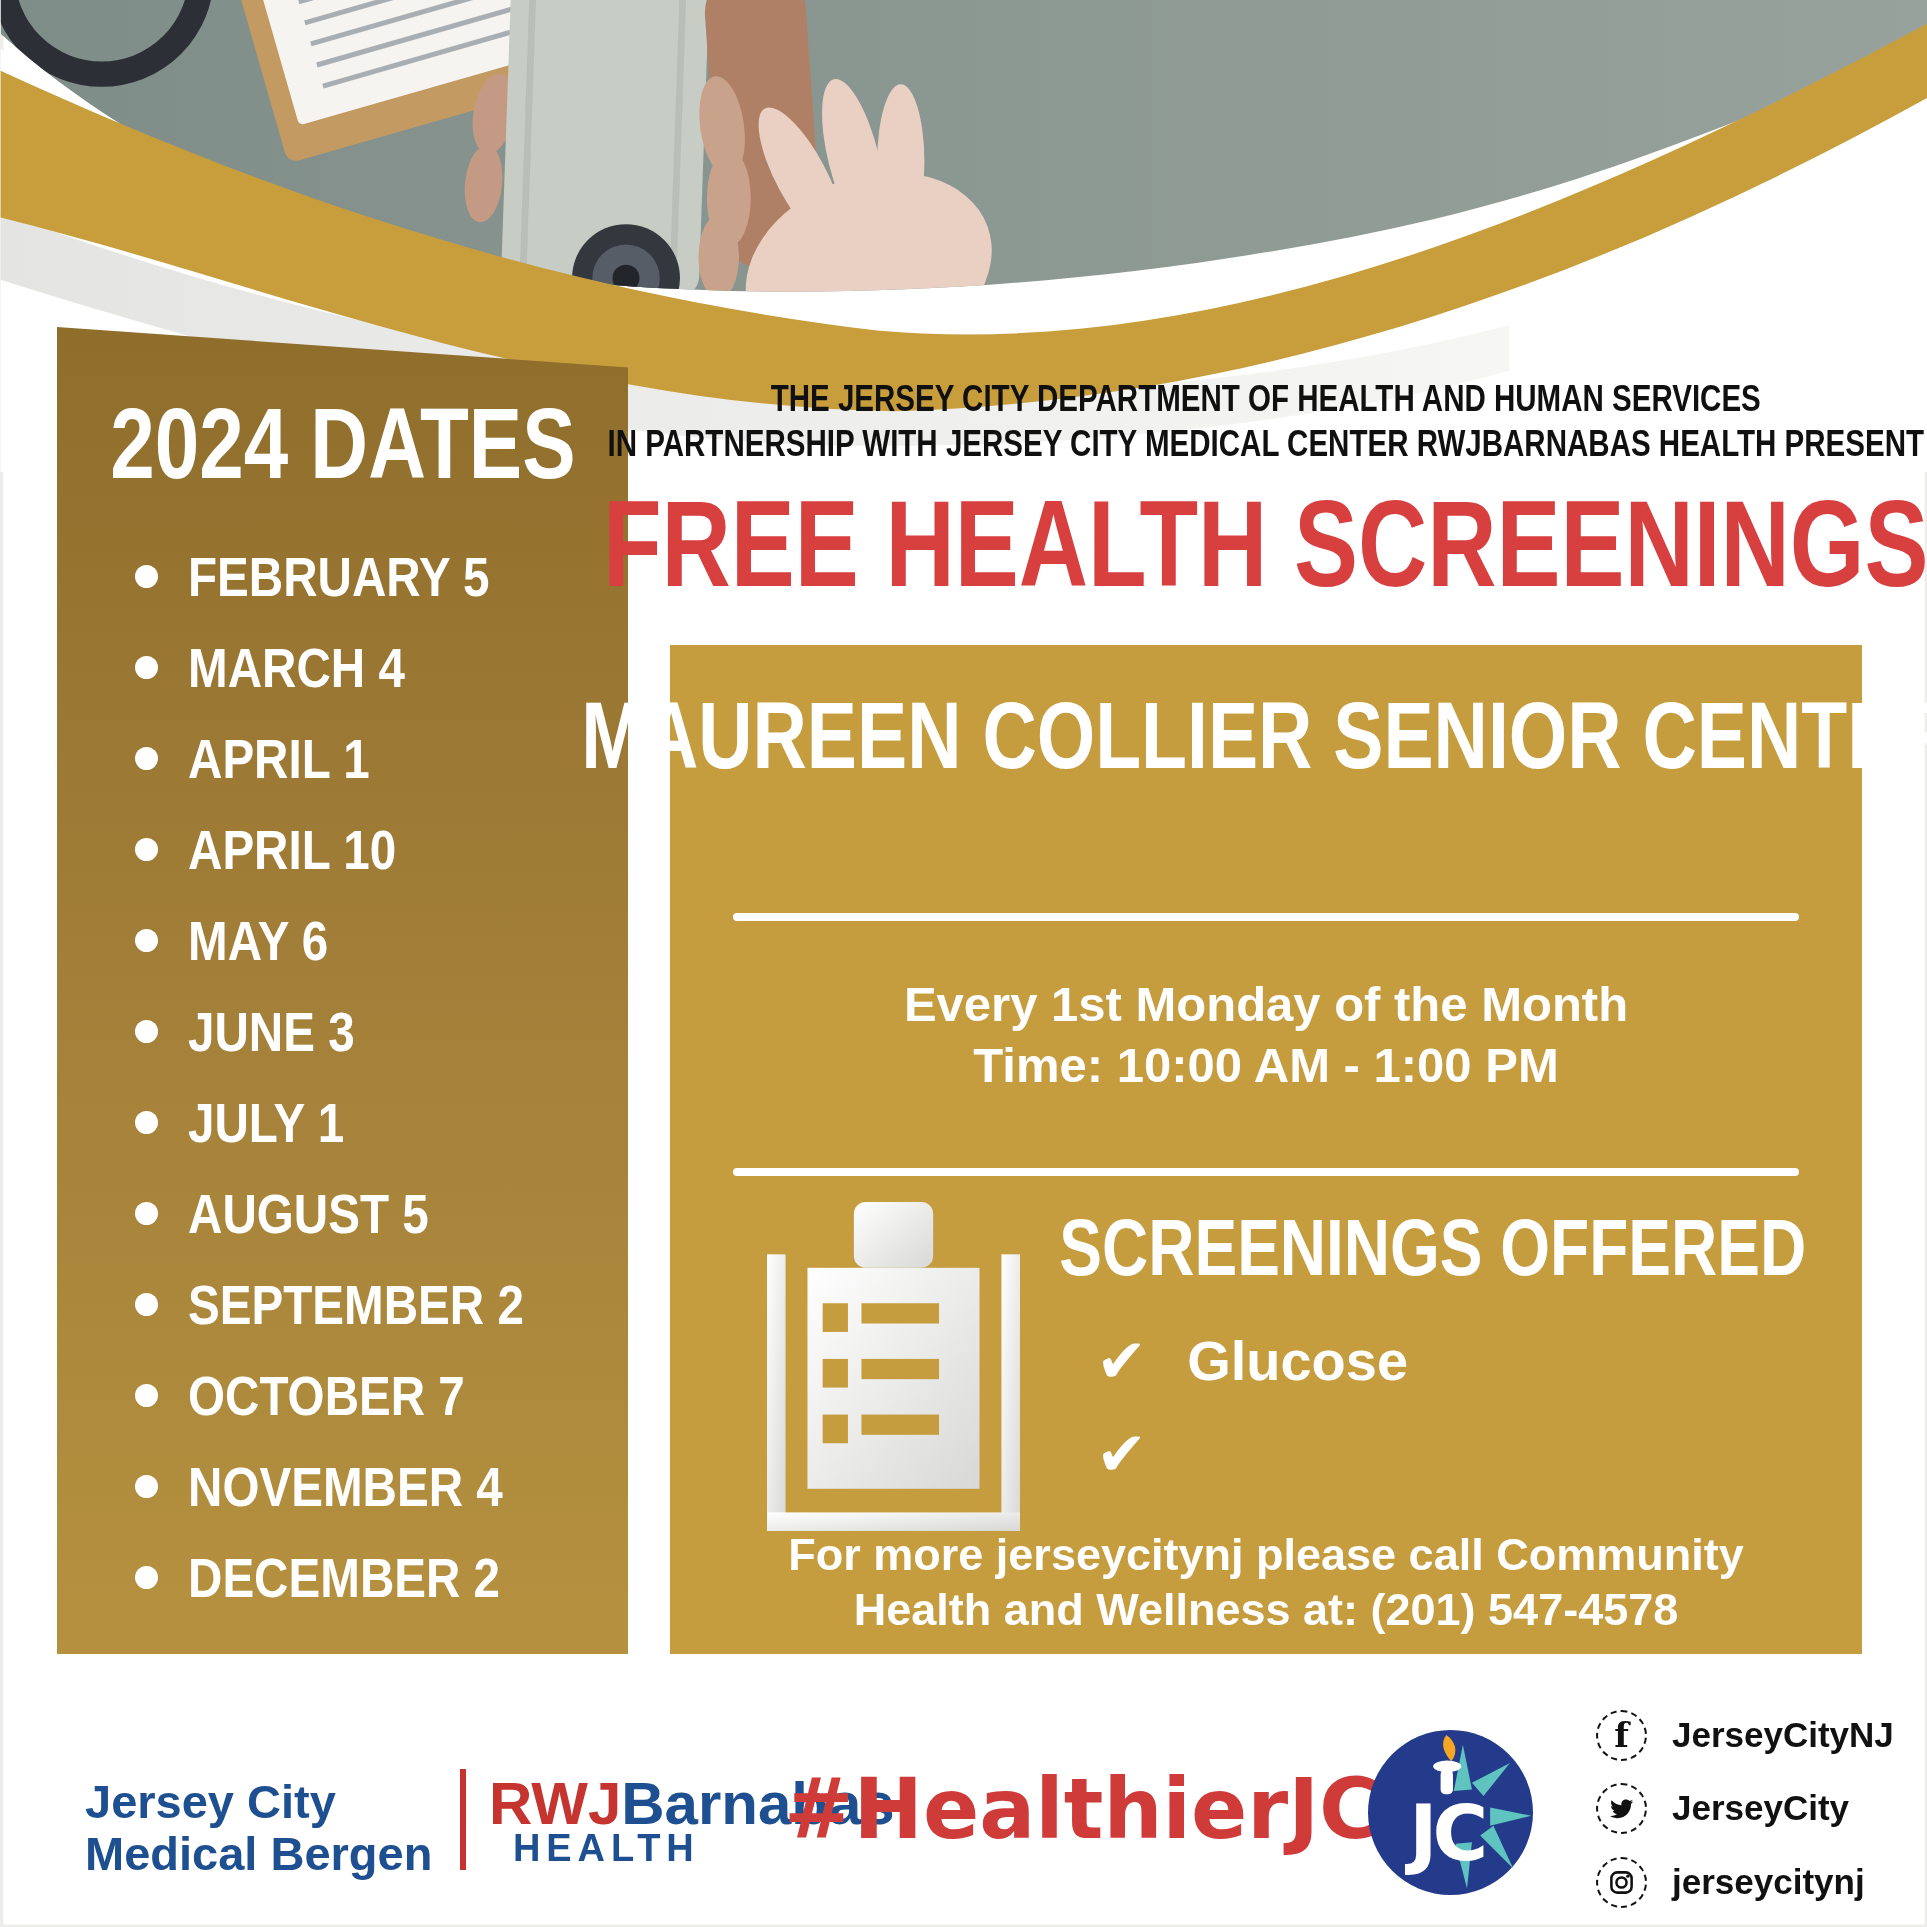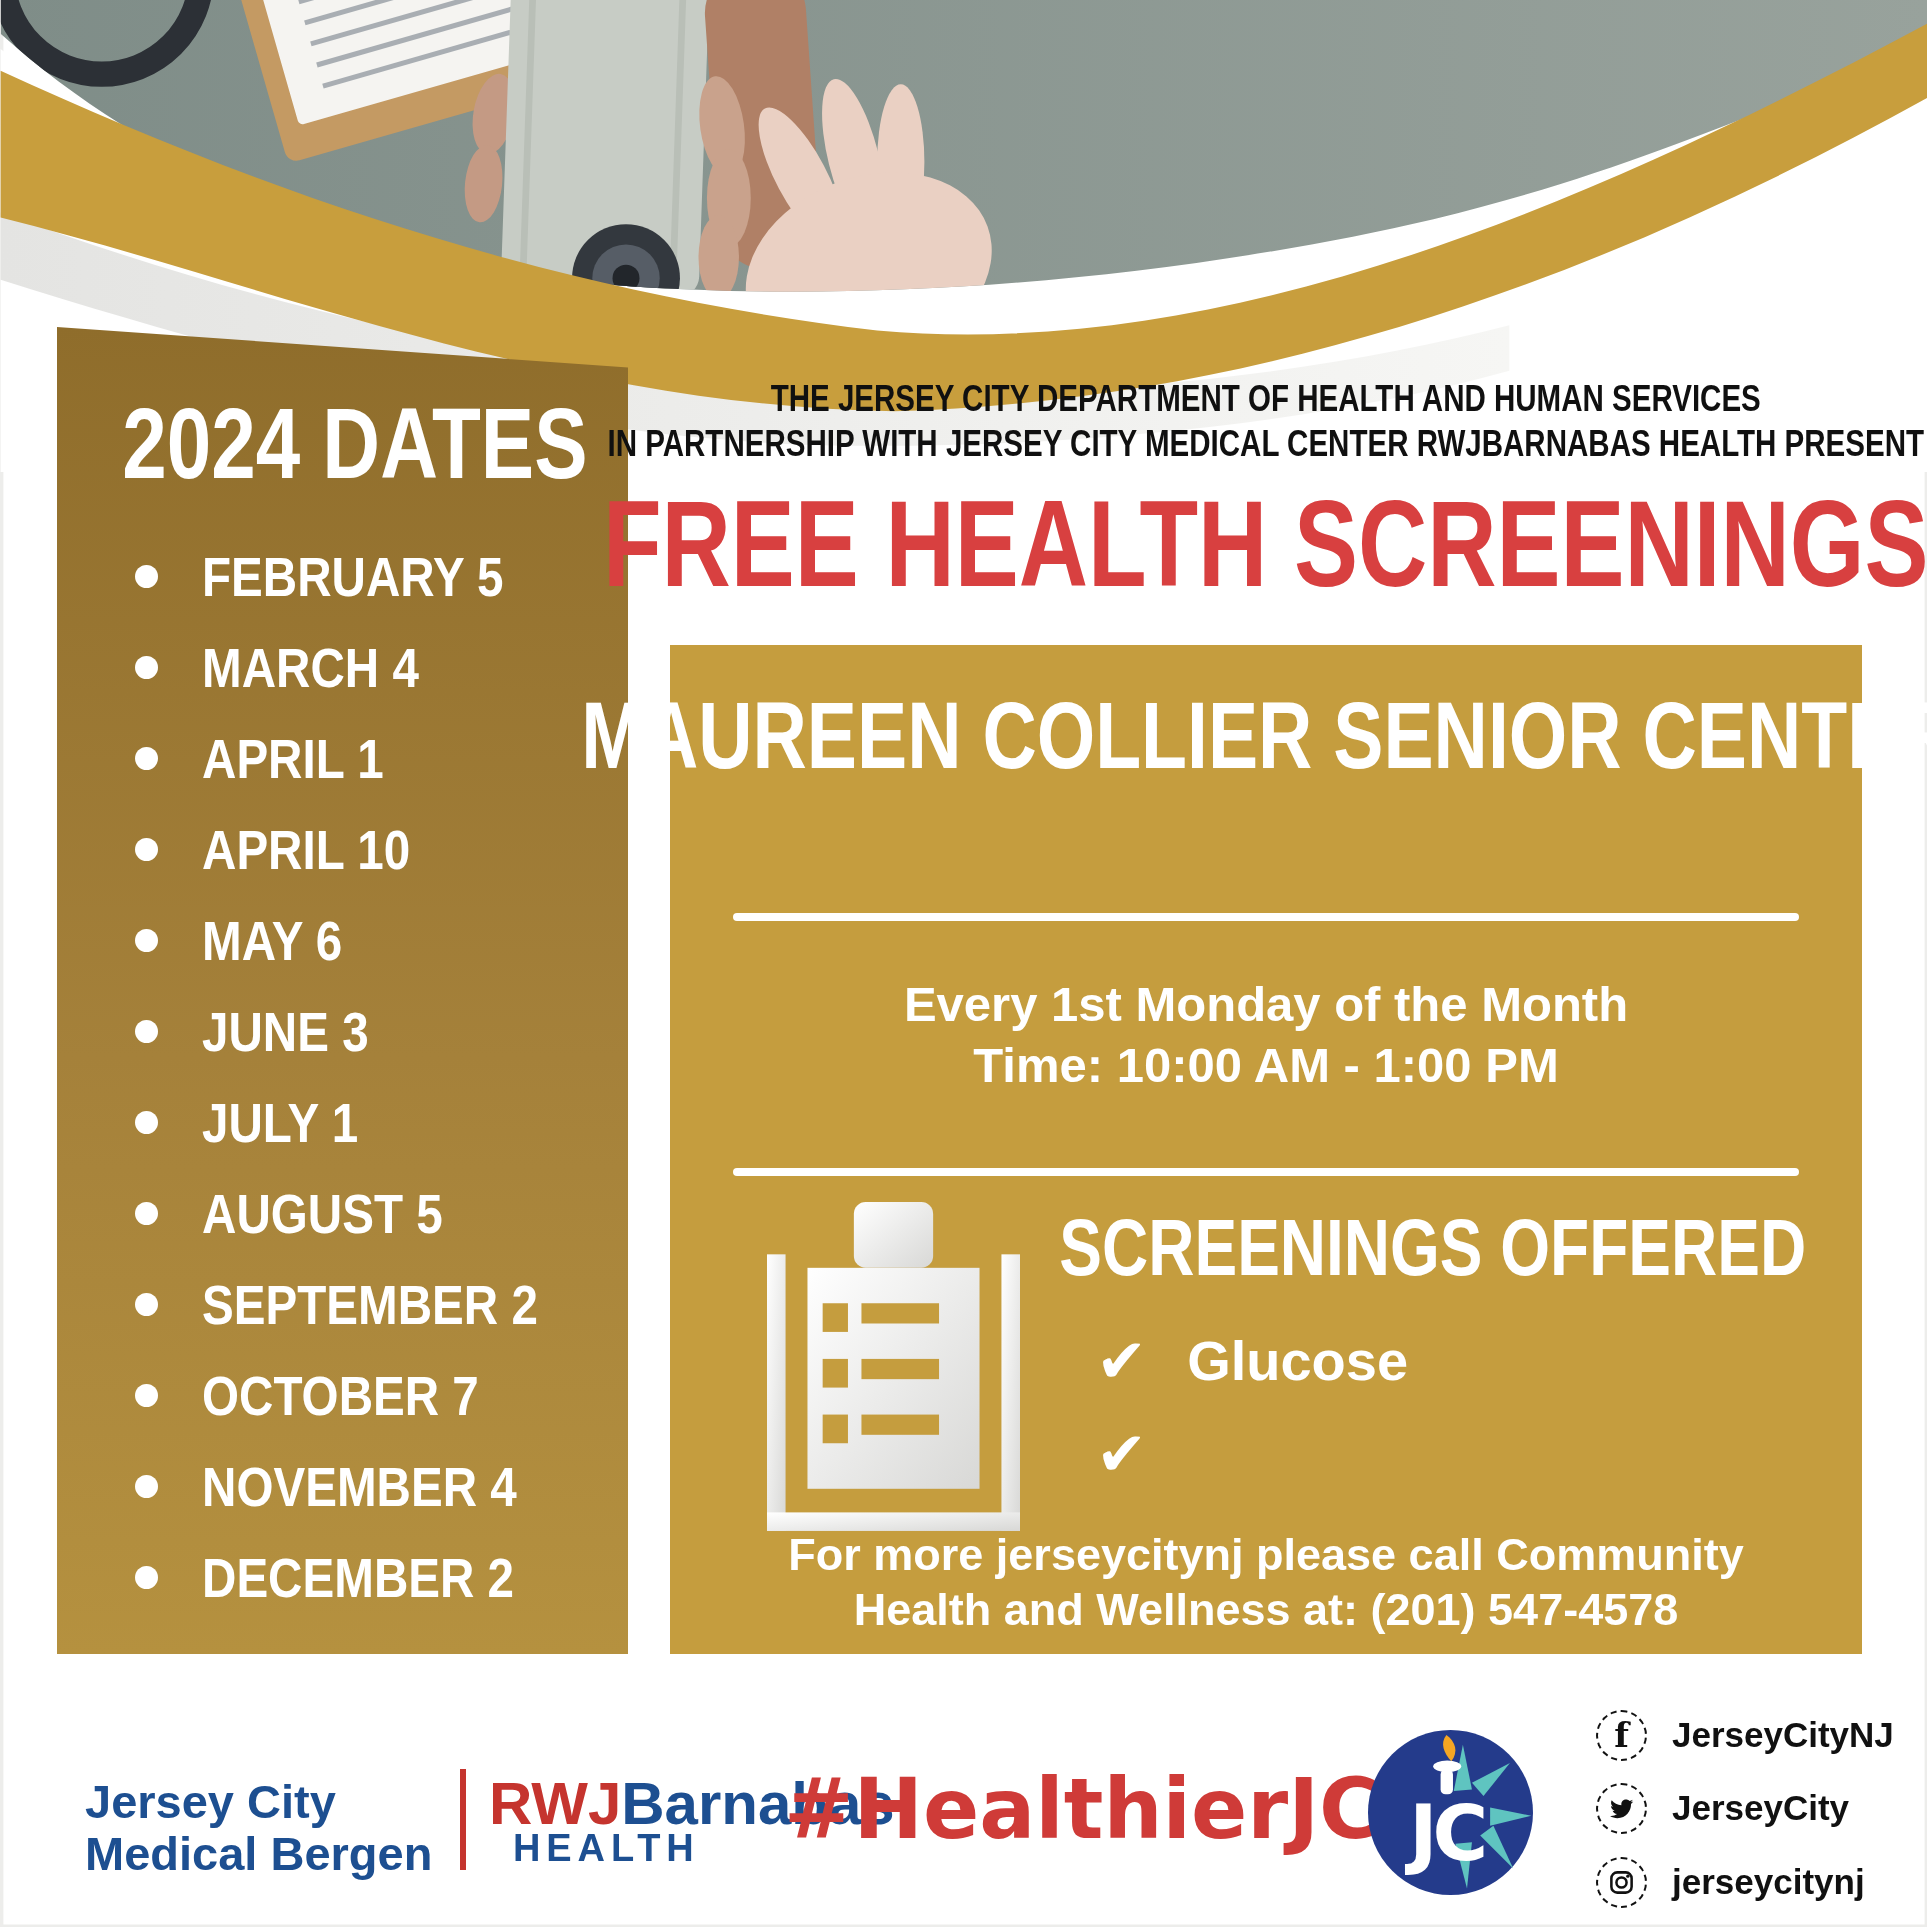--- a/index.html
+++ b/index.html
@@ -10,23 +10,23 @@
   .cond{display:inline-block;transform:scaleX(0.8);transform-origin:50% 50%;white-space:nowrap;font-weight:700;}
   .cond-l{display:inline-block;transform:scaleX(0.85);transform-origin:0 50%;white-space:nowrap;font-weight:700;}
 
   
   #banner{left:0;top:0;width:1928px;height:472px;z-index:1;}
 
   
   #sidebar{left:57px;top:327px;width:571px;height:1327px;z-index:2;
            background:linear-gradient(180deg,#8F6D2B 0%,#A5813A 55%,#B5913F 100%);
            clip-path:polygon(0 0,100% 3.05%,100% 100%,0 100%);}
-  #sidebar-title{position:absolute;left:12px;top:66px;width:100%;color:#fff;font-size:100px;line-height:1;}
+  #sidebar-title{position:absolute;left:0;top:66px;width:100%;color:#fff;font-size:100px;line-height:1;}
   #date-list{position:absolute;left:78px;top:204px;width:472px;}
-  .date-item{display:flex;align-items:center;gap:44px;height:91px;}
+  .date-item{display:flex;align-items:center;gap:30px;height:91px;}
   .bullet{width:23px;height:23px;border-radius:50%;background:#fff;flex:0 0 auto;}
   .date-label{color:#fff;font-size:56px;line-height:1;}
 
   
   .intro-line{left:670px;width:1192px;color:#101010;font-size:36px;line-height:1;z-index:2;}
   .intro-line .cond{transform:scaleX(0.82);}
   #main-title{left:670px;top:482px;width:1192px;color:#D84040;font-size:123px;line-height:1;z-index:2;}
 
   #gold-box{left:670px;top:645px;width:1192px;height:1009px;background:#C59D3E;z-index:2;}
   #venue{left:0;top:44px;width:100%;color:#fff;font-size:94px;line-height:1;}

